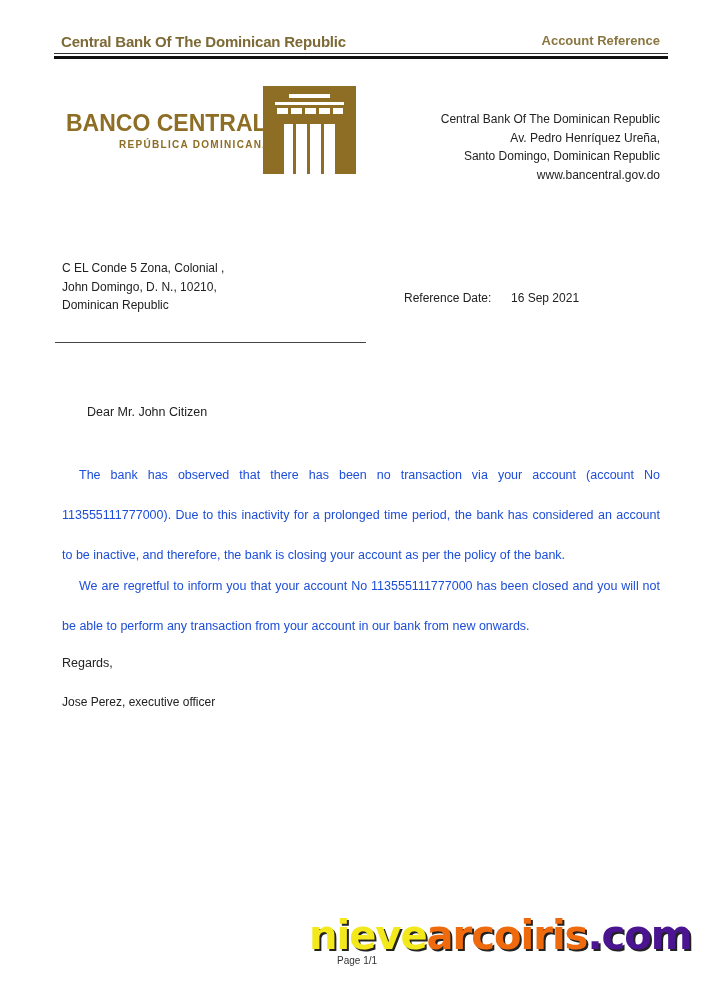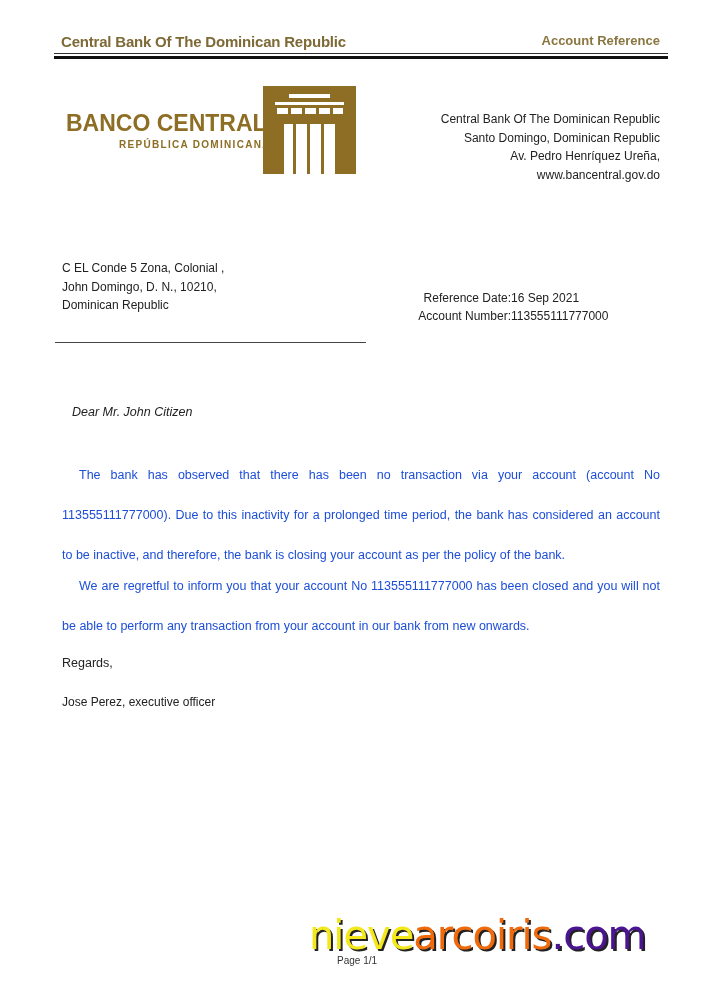--- a/index.html
+++ b/index.html
@@ -49,43 +49,43 @@
     .recipient .name { font-weight: bold; }
     .recipient-rule {
       position: absolute; left: 55px; top: 342px; width: 311px; height: 1px; background: #444;
     }
 
     .ref-block {
       position: absolute; left: 404px; top: 289px;
       font-size: 12px; line-height: 18px; color: #222;
     }
     .ref-row { display: flex; }
-    .ref-label { width: 107px; text-align: right; }
+    .ref-label { width: 107px; }
 
     .salutation {
-      position: absolute; left: 72px; top: 405px; font-size: 12.5px; color: #222; font-style: italic;
+      position: absolute; left: 87px; top: 405px; font-size: 12.5px; color: #222;
     }
     .para {
       position: absolute; left: 62px; width: 598px;
       font-size: 12.5px; line-height: 40px; color: #1d4ed8; text-align: justify;
       text-indent: 17px;
     }
     .para1 { top: 455px; }
     .para2 { top: 566px; }
 
     .regards {
       position: absolute; left: 62px; top: 656px; font-size: 12.5px; color: #222;
     }
     .signature {
       position: absolute; left: 62px; top: 695px; font-size: 12px; color: #222;
     }
 
     .watermark {
       position: absolute; left: 309px; top: 912px;
-      font-family: "DejaVu Sans", sans-serif; font-weight: normal; font-size: 40px;
+      font-family: "DejaVu Sans", sans-serif; font-weight: bold; font-size: 40px;
       letter-spacing: -1px;
       text-shadow: 2px 2px 0 #222;
       white-space: nowrap;
     }
     .wm-a { color: #f3e81c; }
     .wm-b { color: #ef6a0c; }
     .wm-c { color: #4b1490; }
 
     .page-number {
       position: absolute; left: 337px; top: 955px;
@@ -126,40 +126,36 @@
     <rect x="30" y="35" width="3" height="53" fill="#8d6e24"></rect>
     <rect x="44" y="35" width="3" height="53" fill="#8d6e24"></rect>
     <rect x="58" y="35" width="3" height="53" fill="#8d6e24"></rect>
     <rect x="72" y="35" width="9" height="53" fill="#8d6e24"></rect>
     <rect x="12" y="35" width="69" height="3" fill="#8d6e24"></rect>
   </svg>
 </div>
 
 <div class="bank-address">
   <div>Central Bank Of The Dominican Republic</div>
+  <div>Av. Pedro Henríquez Ureña,</div>
   <div>Santo Domingo, Dominican Republic</div>
-  <div>Av. Pedro Henríquez Ureña,</div>
   <div>www.bancentral.gov.do</div>
 </div>
 
 <div class="recipient">
   <div>C EL Conde  5 Zona, Colonial ,</div>
   <div>John Domingo, D. N., 10210,</div>
   <div>Dominican Republic</div>
 </div>
 <div class="recipient-rule"></div>
 
 <div class="ref-block">
   <div class="ref-row">
     <span class="ref-label">Reference Date:</span>
     <span>16 Sep 2021</span>
-  </div>
-  <div class="ref-row">
-    <span class="ref-label">Account Number:</span>
-    <span>113555111777000</span>
   </div>
 </div>
 
 <div class="salutation">Dear Mr. John Citizen</div>
 <p class="para para1">The bank has observed that there has been no transaction via your account (account No 113555111777000). Due to this inactivity for a prolonged time period, the bank has considered an account to be inactive, and therefore, the bank is closing your account as per the policy of the bank.</p>
 <p class="para para2">We are regretful to inform you that your account No 113555111777000 has been closed and you will not be able to perform any transaction from your account in our bank from new onwards.</p>
 <div class="regards">Regards,</div>
 <div class="signature">Jose Perez, executive officer</div>
 
 <div class="watermark">

